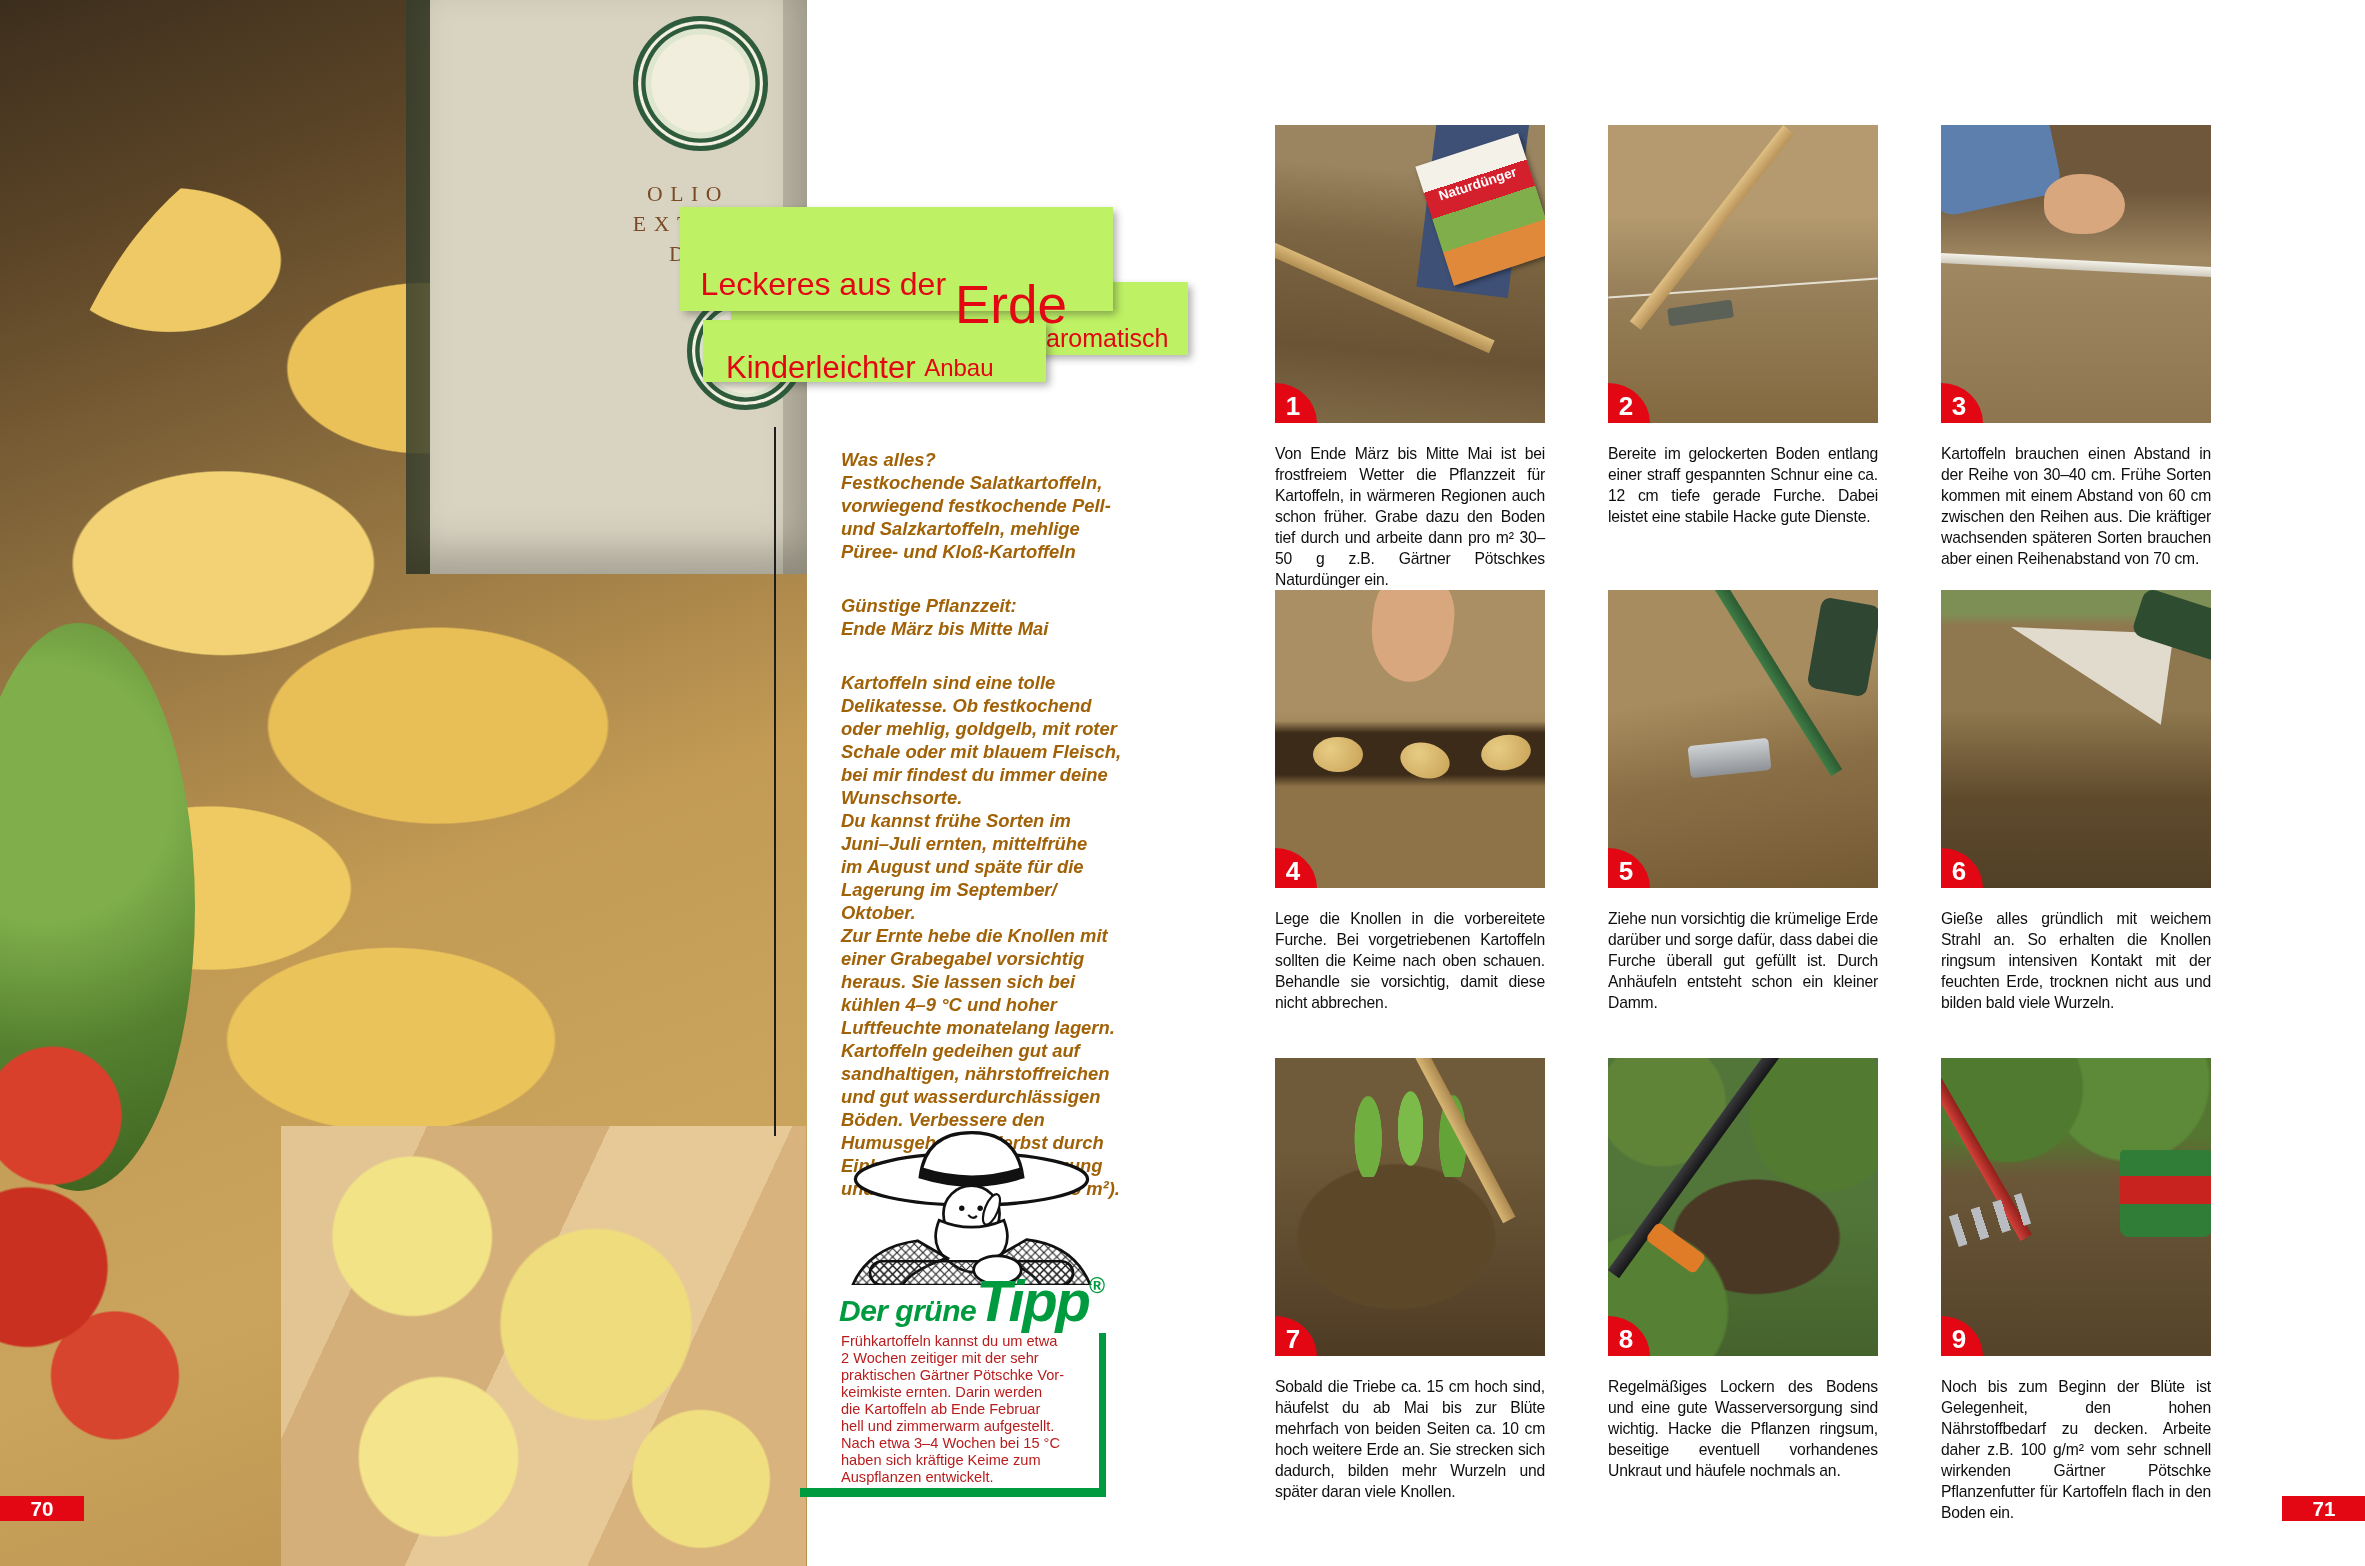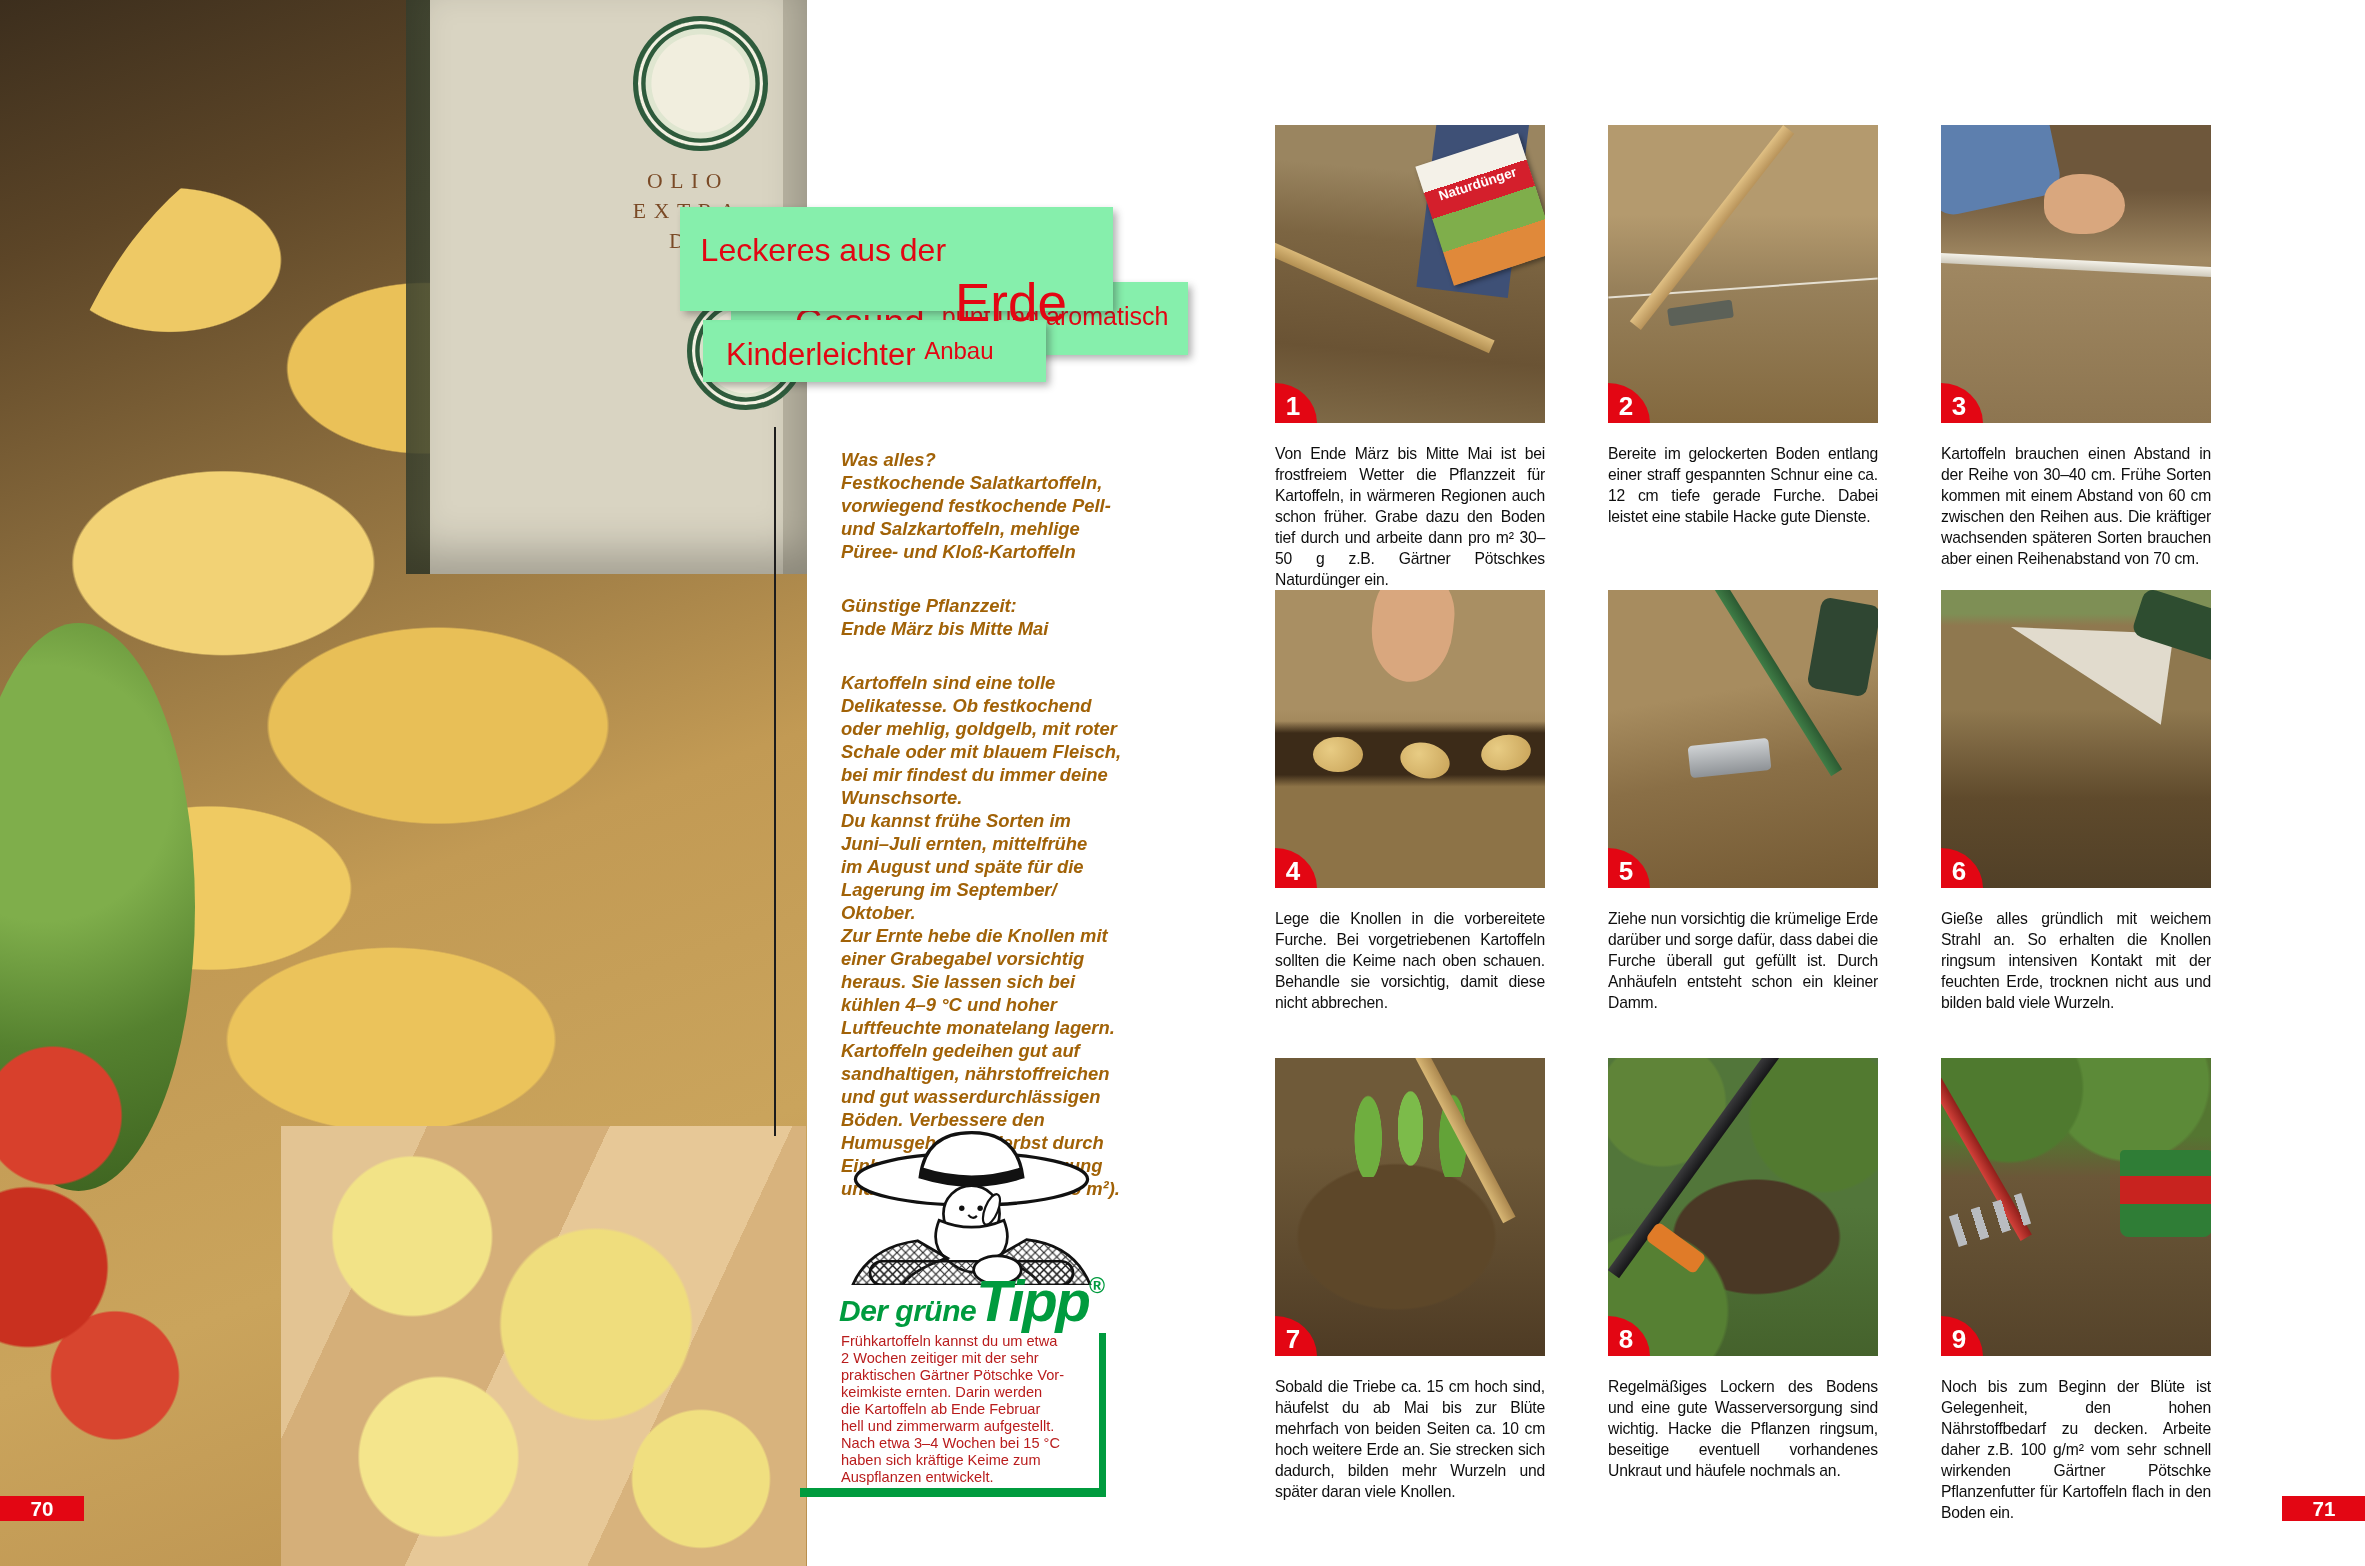--- a/index.html
+++ b/index.html
@@ -29,36 +29,36 @@
       radial-gradient(circle 81px at 20% 55%, #c9301f 97%, rgba(0,0,0,0) 100%),
       radial-gradient(circle 65px at 55% 80%, #d8452f 97%, rgba(0,0,0,0) 100%);}
   .hero-bottle{left:406px;top:0;width:401px;height:574px;
     background:linear-gradient(90deg,rgba(64,72,52,.85) 0 6%,#d9d4c2 6% 94%,#b9b4a2 94% 100%);
     box-shadow:inset 0 -21.7px 43px rgba(0,0,0,.25);}
   .emblem{border-radius:50%;border:5.4px solid #2e5b3c;background:
       radial-gradient(circle,#f1eede 0 55%,#dfe6d0 56% 100%);
       box-shadow:inset 0 0 0 3.2px #f4f1e2, inset 0 0 0 7.6px #2e5b3c;}
   .emblem1{left:227px;top:16px;width:125px;height:125px;}
   .emblem2{left:281px;top:292px;width:108px;height:108px;}
-  .bottle-label{left:179px;top:166px;width:206px;text-align:center;color:#7a4a26;
+  .bottle-label{left:179px;top:179px;width:206px;text-align:center;color:#7a4a26;
     font-family:"Liberation Serif",serif;letter-spacing:7.6px;font-size:21.7px;line-height:30px;}
   .hero-slices{left:281px;top:1126px;width:525px;height:441px;
     background:
       radial-gradient(circle 81px at 25% 25%, #f2e387 97%, rgba(0,0,0,0) 100%),
       radial-gradient(circle 97px at 60% 45%, #efdd7d 97%, rgba(0,0,0,0) 100%),
       radial-gradient(circle 81px at 30% 75%, #f4e58c 97%, rgba(0,0,0,0) 100%),
       radial-gradient(circle 70px at 80% 80%, #f0df80 97%, rgba(0,0,0,0) 100%),
       linear-gradient(115deg,#e3c493 0 20%,#d5af79 20% 45%,#e7c897 45% 70%,#d8b37d 70% 100%);}
   .script-title{left:49px;top:21.7px;width:769px;
     font-family:"Liberation Serif","DejaVu Serif",serif;font-style:italic;font-weight:bold;
     font-size:162px;line-height:1;color:#ffffff;text-shadow:2.7px 3.8px 8.7px rgba(0,0,0,.55);
     letter-spacing:-4.3px;}
 
-  .hbox{background:#86efac;box-shadow:3.8px 4.3px 7.6px rgba(40,40,40,.38);
-    display:flex;align-items:flex-start;color:var(--accent-red);white-space:pre;}
+  .hbox{background:#bef264;box-shadow:3.8px 4.3px 7.6px rgba(40,40,40,.38);
+    display:flex;align-items:center;color:var(--accent-red);white-space:pre;}
   .hbox1{left:680px;top:207px;width:412px;height:104px;padding:0 0 0 20.6px;z-index:6;}
   .hbox1 .t-small{font-size:32px;} .hbox1 .t-big{font-size:53px;margin-top:40px;}
   .hbox2{left:731px;top:282px;width:393px;height:73px;padding:0 0 0 64px;z-index:4;}
   .hbox2 .t-big{font-size:37px;} .hbox2 .t-small{font-size:25px;}
   .hbox3{left:703px;top:320px;width:320px;height:62px;padding:0 0 0 23px;z-index:5;}
   .hbox3 .t-big{font-size:31px;} .hbox3 .t-small{font-size:24px;}
   .hbox span{display:inline-block;}
   .hbox1 span{transform:translateY(25px);} .hbox2 span{transform:translateY(19.5px);}
   .hbox3 span{transform:translateY(17.3px);}
 

